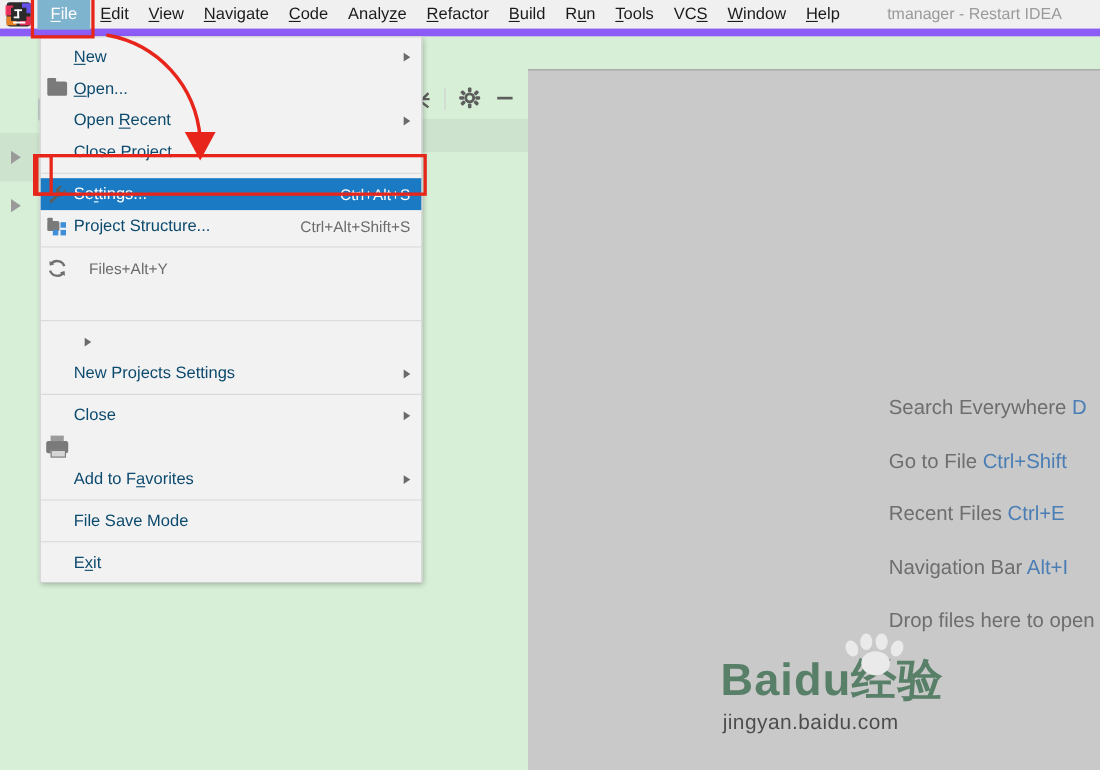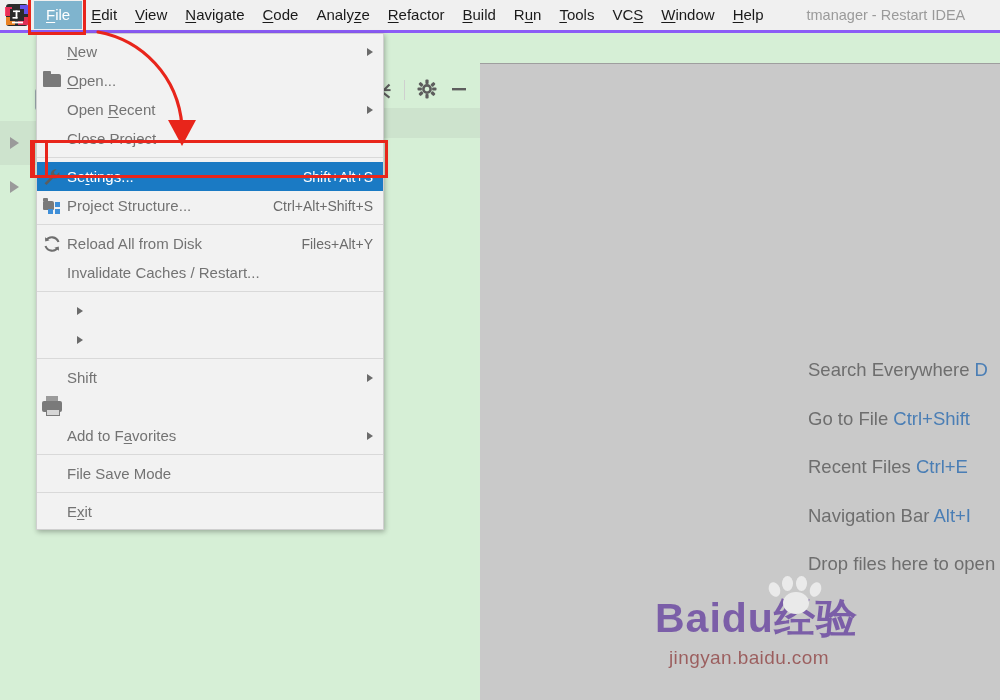--- a/index.html
+++ b/index.html
@@ -13,21 +13,21 @@
 
   
   .surface-green { position: absolute; background: #d6efd6; }
   .surface-light { position: absolute; background: #eeeeee; }
 
   
   #menubar {
     position: absolute; left: 0; top: 0; width: 1000px; height: 33px;
     background: #f0f0f0;
     display: flex; align-items: center;
-    border-bottom: 3px solid #8b5cf6;
+    border-bottom: 7px solid #8b5cf6;
     z-index: 40;
   }
   #app-logo {
     width: 26px; height: 26px; margin-left: 4px; margin-right: 4px;
     position: relative; flex: none;
   }
   .mb-item {
     font-size: 15px; color: #1a1a1a;
     padding: 4px 9px 5px 9px;
     white-space: nowrap; line-height: 1;
@@ -98,26 +98,26 @@
     margin-bottom: 30px; line-height: 1;
   }
   .hint-row .key { color: #4a7eb5; }
 
   
   #watermark {
     position: absolute; left: 175px; top: 534px; width: 340px; z-index: 4;
     opacity: .62; user-select: none;
   }
   #wm-main {
-    font-size: 41px; font-weight: bold; color: #4c1d95;
+    font-size: 41px; font-weight: bold; color: #14532d;
     letter-spacing: 1px; line-height: 1;
     text-shadow: 0 0 1px #bcbcbc;
   }
   #wm-sub {
-    font-size: 19px; color: #7f1d1d; margin-top: 8px; margin-left: 14px;
+    font-size: 19px; color: #000000; margin-top: 8px; margin-left: 2px;
     letter-spacing: .4px;
   }
   .paw { position: absolute; left: 112px; top: -22px; width: 58px; height: 54px; }
   .paw b {
     position: absolute; display: block; background: #ffffff; border-radius: 50%;
   }
 
   
   #file-menu {
     position: absolute; left: 36px; top: 33px; width: 348px;
@@ -126,21 +126,21 @@
     z-index: 50; padding: 3px 0 3px 0;
   }
   .mi {
     position: relative; display: flex; align-items: center;
     height: 29px; padding: 0 10px 0 0; cursor: default;
   }
   .mi .ico {
     width: 30px; min-width: 30px; height: 29px; position: relative;
   }
   .mi .lbl {
-    font-size: 15px; color: #737373; white-space: nowrap; flex: 1;
+    font-size: 15px; color: #0c4a6e; white-space: nowrap; flex: 1;
   }
   .mi .lbl u { text-decoration: underline; text-underline-offset: 2px; }
   .mi .acc {
     font-size: 14px; color: #6b6b6b; white-space: nowrap; margin-left: 14px;
   }
   .mi .arrow {
     width: 0; height: 0; margin-left: 10px;
     border-left: 6px solid #6b6b6b;
     border-top: 4.5px solid transparent; border-bottom: 4.5px solid transparent;
   }
@@ -361,21 +361,21 @@
 
     <div class="mi sel">
       <span class="ico">
         <span class="ic-wrench">
           <svg viewBox="0 0 20 20" width="20" height="20">
             <path d="M13.6 2.2a4.9 4.9 0 00-4.2 7.3L2.6 16.2l1.9 1.9 6.7-6.8a4.9 4.9 0 006.1-6.3l-2.7 2.7-2.1-.6-.6-2.1 2.7-2.7a4.9 4.9 0 00-1-.1z" fill="#5d5d5d"></path>
           </svg>
         </span>
       </span>
       <span class="lbl">Se<u>t</u>tings...</span>
-      <span class="acc">Shift+Alt+S</span>
+      <span class="acc">Ctrl+Alt+S</span>
     </div>
 
     <div class="mi">
       <span class="ico">
         <span class="ic-struct">
           <i style="left:0;top:3px;width:11px;height:9px;border-radius:1px 2px 1px 1px;"></i>
           <i style="left:0;top:0px;width:5px;height:3px;border-radius:1px 1px 0 0;"></i>
           <em style="left:12px;top:4px;"></em>
           <em style="left:12px;top:11px;"></em>
           <em style="left:5px;top:11px;"></em>
@@ -393,46 +393,45 @@
       <span class="ico">
         <span class="ic-reload">
           <svg viewBox="0 0 20 20" width="20" height="20">
             <path d="M4 6.5A7 7 0 0116.5 8" fill="none" stroke="#6f6f6f" stroke-width="2.1"></path>
             <path d="M16 13.5A7 7 0 013.5 12" fill="none" stroke="#6f6f6f" stroke-width="2.1"></path>
             <path d="M3 3.2 L3.3 7.6 L7.6 6.2 Z" fill="#6f6f6f"></path>
             <path d="M17 16.8 L16.7 12.4 L12.4 13.8 Z" fill="#6f6f6f"></path>
           </svg>
         </span>
       </span>
-      <span class="lbl">Reload All from Disk</span>
       <span class="acc">Files+Alt+Y</span>
     </div>
 
     <div class="mi">
       <span class="ico"></span>
-      <span class="lbl">Invalidate Caches / Restart...</span>
-    </div>
-
-    <div class="mi-sep"></div>
-
-    <div class="mi">
-      <span class="ico"></span>
-      <span class="arrow"></span>
-    </div>
-
-    <div class="mi">
-      <span class="ico"></span>
-      <span class="arrow"></span>
-    </div>
-
-    <div class="mi-sep"></div>
-
-    <div class="mi">
-      <span class="ico"></span>
-      <span class="lbl">Shift</span>
+    </div>
+
+    <div class="mi-sep"></div>
+
+    <div class="mi">
+      <span class="ico"></span>
+      <span class="arrow"></span>
+    </div>
+
+    <div class="mi">
+      <span class="ico"></span>
+      <span class="lbl">New Projects Settings</span>
+      <span class="arrow"></span>
+    </div>
+
+    <div class="mi-sep"></div>
+
+    <div class="mi">
+      <span class="ico"></span>
+      <span class="lbl">Close</span>
       <span class="arrow"></span>
     </div>
 
     <div class="mi">
       <span class="ico">
           <i class="ic-print"></i>
         </span>
     </div>
 
     <div class="mi">

